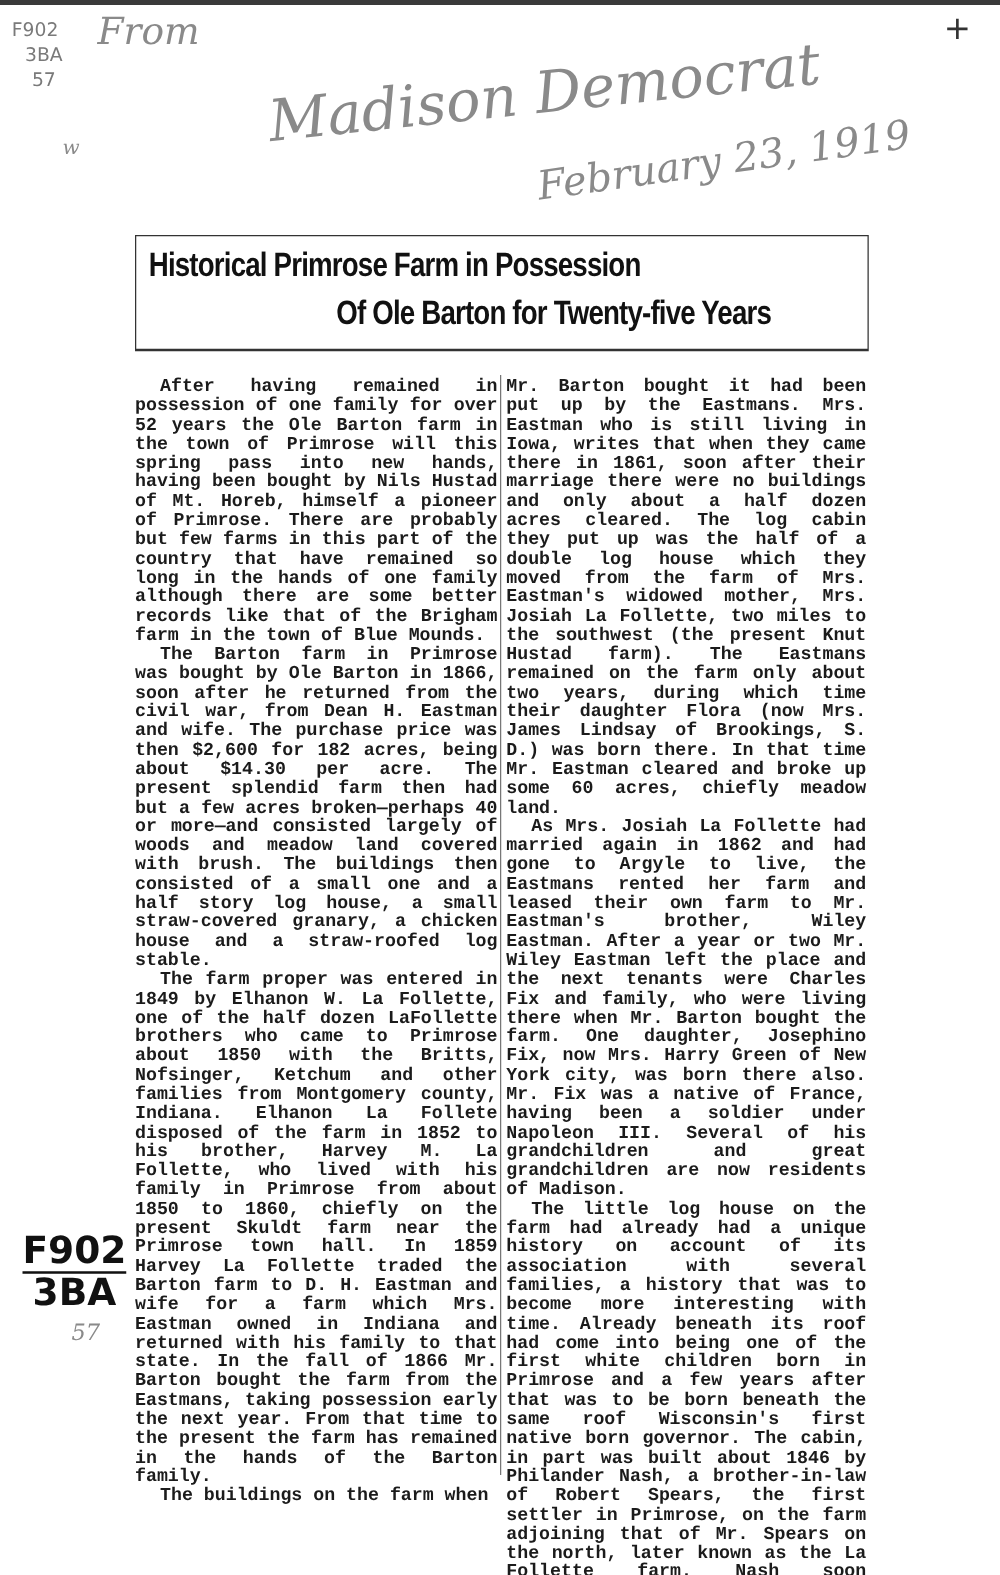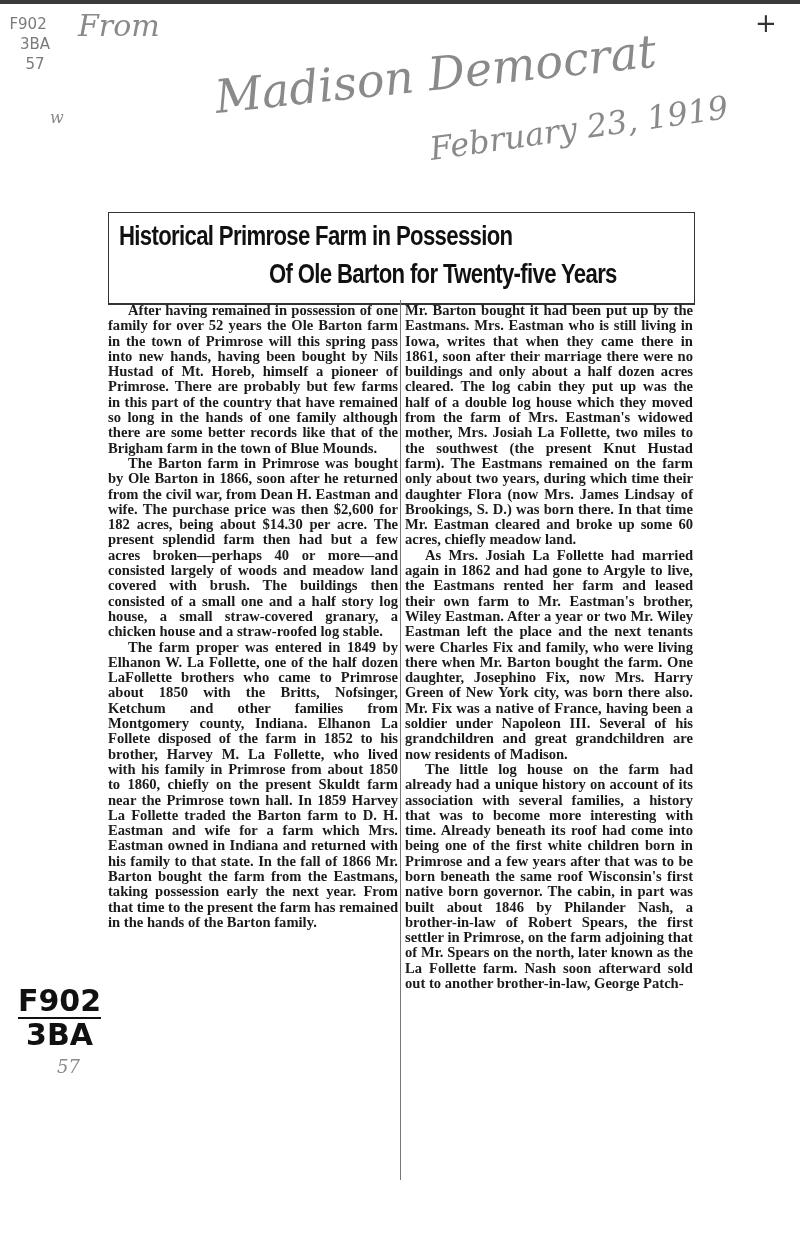--- a/index.html
+++ b/index.html
@@ -7,30 +7,30 @@
       width: 800px; height: 1260px; position: relative; overflow: hidden;
       background: #ffffff;
       font-family: "DejaVu Serif", serif;
       color: #1a1a1a;
     }
     .topbar { position: absolute; left: 0; top: 0; width: 800px; height: 4px; background: #3a3a3a; }
     .hand { position: absolute; font-family: "DejaVu Serif", serif; font-style: italic; color: #8a8a8a; }
     .pencil { position: absolute; font-family: "DejaVu Sans", sans-serif; color: #7a7a7a; text-align: center; }
     .plus { position: absolute; left: 755px; top: 8px; font-size: 26px; color: #333; font-family: "DejaVu Sans", sans-serif; }
     .headline-box {
-      position: absolute; left: 108px; top: 212px; width: 585px; height: 90px;
+      position: absolute; left: 108px; top: 188px; width: 585px; height: 90px;
       border: 1.5px solid #333; border-bottom-width: 2px;
     }
     .hl1 { position: absolute; left: 10px; top: 8px; font-family: "Liberation Sans Narrow", "Liberation Sans", sans-serif;
       font-weight: bold; font-size: 27px; letter-spacing: -0.8px; transform: scaleX(0.82); transform-origin: left; color: #111; white-space: nowrap; }
     .hl2 { position: absolute; left: 160px; top: 46px; font-family: "Liberation Sans", sans-serif;
       font-weight: bold; font-size: 27px; letter-spacing: -0.8px; transform: scaleX(0.82); transform-origin: left; color: #111; white-space: nowrap; }
     .col {
       position: absolute; top: 303px; width: 290px;
-      font-family: Liberation Serif, serif; font-size: 14.6px; line-height: 15.3px;
+      font-family: Liberation Mono, monospace; font-size: 14.6px; line-height: 15.3px;
       text-align: justify; color: #1b1b1b; font-weight: bold;
     }
     .col p { margin: 0; text-indent: 20px; }
     .col-left { left: 108px; }
     .col-right { left: 405px; width: 288px; }
     .col-rule { position: absolute; left: 400px; top: 300px; width: 1px; height: 880px; background: #777; }
   </style>
 </head>
 <body>
 
@@ -51,20 +51,21 @@
   <div class="hl1">Historical Primrose Farm in Possession</div>
   <div class="hl2">Of Ole Barton for Twenty-five Years</div>
 </div>
 
 <div class="col-rule"></div>
 
 <div class="col col-left">
   <p>After having remained in possession of one family for over 52 years the Ole Barton farm in the town of Primrose will this spring pass into new hands, having been bought by Nils Hustad of Mt. Horeb, himself a pioneer of Primrose. There are probably but few farms in this part of the country that have remained so long in the hands of one family although there are some better records like that of the Brigham farm in the town of Blue Mounds.</p>
   <p>The Barton farm in Primrose was bought by Ole Barton in 1866, soon after he returned from the civil war, from Dean H. Eastman and wife. The purchase price was then $2,600 for 182 acres, being about $14.30 per acre. The present splendid farm then had but a few acres broken—perhaps 40 or more—and consisted largely of woods and meadow land covered with brush. The buildings then consisted of a small one and a half story log house, a small straw-covered granary, a chicken house and a straw-roofed log stable.</p>
   <p>The farm proper was entered in 1849 by Elhanon W. La Follette, one of the half dozen LaFollette brothers who came to Primrose about 1850 with the Britts, Nofsinger, Ketchum and other families from Montgomery county, Indiana. Elhanon La Follete disposed of the farm in 1852 to his brother, Harvey M. La Follette, who lived with his family in Primrose from about 1850 to 1860, chiefly on the present Skuldt farm near the Primrose town hall. In 1859 Harvey La Follette traded the Barton farm to D. H. Eastman and wife for a farm which Mrs. Eastman owned in Indiana and returned with his family to that state. In the fall of 1866 Mr. Barton bought the farm from the Eastmans, taking possession early the next year. From that time to the present the farm has remained in the hands of the Barton family.</p>
+  <p>The buildings on the farm when</p>
 </div>
 
 <div class="col col-right">
   <p style="text-indent:0">Mr. Barton bought it had been put up by the Eastmans. Mrs. Eastman who is still living in Iowa, writes that when they came there in 1861, soon after their marriage there were no buildings and only about a half dozen acres cleared. The log cabin they put up was the half of a double log house which they moved from the farm of Mrs. Eastman's widowed mother, Mrs. Josiah La Follette, two miles to the southwest (the present Knut Hustad farm). The Eastmans remained on the farm only about two years, during which time their daughter Flora (now Mrs. James Lindsay of Brookings, S. D.) was born there. In that time Mr. Eastman cleared and broke up some 60 acres, chiefly meadow land.</p>
   <p>As Mrs. Josiah La Follette had married again in 1862 and had gone to Argyle to live, the Eastmans rented her farm and leased their own farm to Mr. Eastman's brother, Wiley Eastman. After a year or two Mr. Wiley Eastman left the place and the next tenants were Charles Fix and family, who were living there when Mr. Barton bought the farm. One daughter, Josephino Fix, now Mrs. Harry Green of New York city, was born there also. Mr. Fix was a native of France, having been a soldier under Napoleon III. Several of his grandchildren and great grandchildren are now residents of Madison.</p>
   <p>The little log house on the farm had already had a unique history on account of its association with several families, a history that was to become more interesting with time. Already beneath its roof had come into being one of the first white children born in Primrose and a few years after that was to be born beneath the same roof Wisconsin's first native born governor. The cabin, in part was built about 1846 by Philander Nash, a brother-in-law of Robert Spears, the first settler in Primrose, on the farm adjoining that of Mr. Spears on the north, later known as the La Follette farm. Nash soon afterward sold out to another brother-in-law, George Patch-</p>
 </div>
 
 <div class="pencil" style="left:18px;top:985px;font-size:30px;line-height:32px;color:#111;font-weight:bold;">
   <div style="border-bottom:2px solid #111;display:inline-block;">F902</div>

